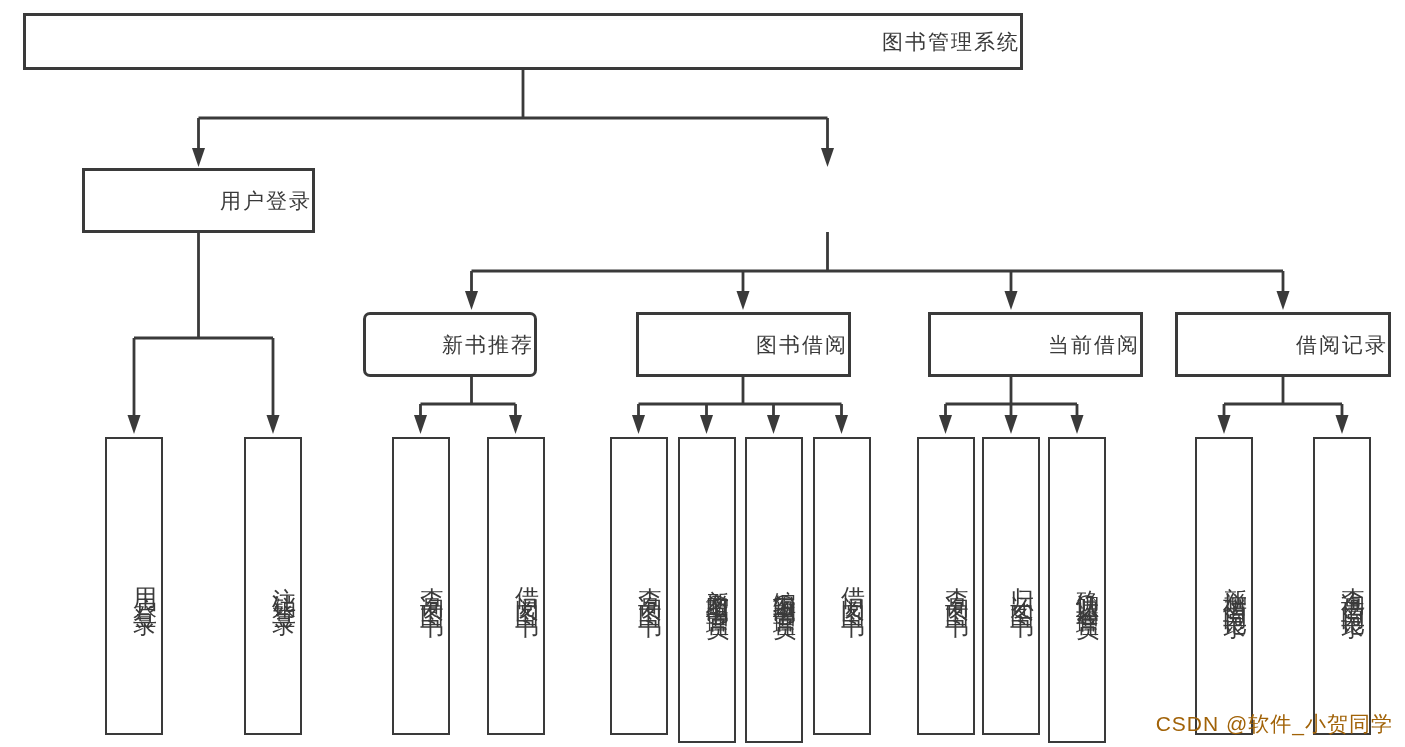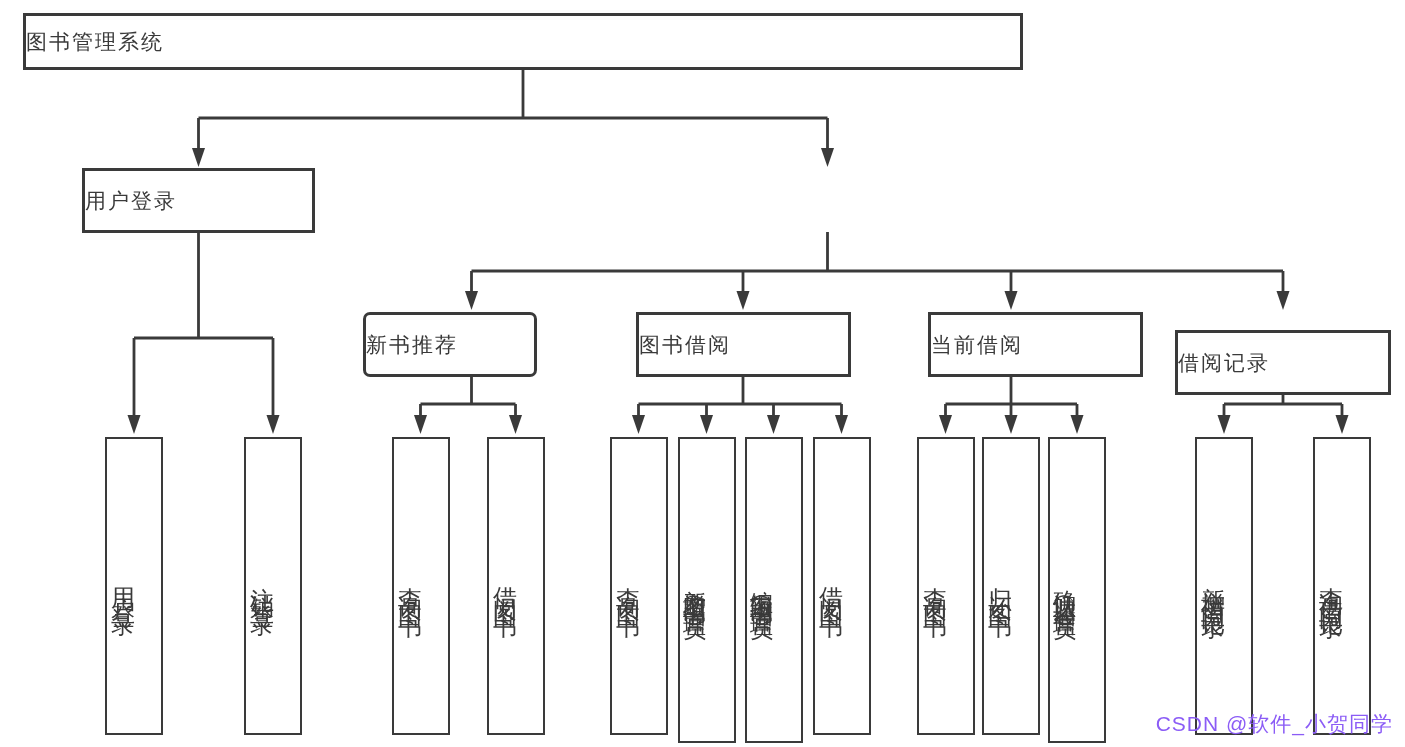--- a/index.html
+++ b/index.html
@@ -5,52 +5,52 @@
   html,body { margin:0; padding:0; background:#ffffff; }
   .stage {
     position:relative; width:1405px; height:747px;
     background:#ffffff; overflow:hidden;
     font-family:"Liberation Sans","DejaVu Sans",sans-serif;
   }
   .connectors { position:absolute; left:0; top:0; z-index:1; }
   .node {
     position:absolute; box-sizing:border-box;
     background:#ffffff; border:3px solid #3a3a3a;
-    display:flex; align-items:center; justify-content:flex-start;
+    display:flex; align-items:center; justify-content:flex-end;
     color:#3a3a3a; z-index:2;
   }
   .h-node span { font-size:21px; letter-spacing:2px; white-space:nowrap; }
   .root-node   { left:23px;  top:13px;  width:1000px; height:57px; }
   .lv2-login   { left:82px;  top:168px; width:233px;  height:65px; }
   .lv2-mgmt    { left:711px; top:168px; width:233px;  height:65px; }
   .lv3-rec     { left:363px; top:312px; width:174px;  height:65px;border-radius:7px; }
   .lv3-borrow  { left:636px; top:312px; width:215px;  height:65px; }
   .lv3-current { left:904px; top:312px; width:215px;  height:65px;margin-left:24px; }
-  .lv3-records { left:1175px;top:312px; width:216px;  height:65px;margin-top:18px; }
+  .lv3-records { left:1175px;top:312px; width:216px;  height:65px; }
 
   .v-node { top:437px; width:58px; height:298px; border-width:2.5px; }
   .v-node span {
     writing-mode:vertical-rl; text-orientation:mixed;
     font-size:24px; letter-spacing:9px; white-space:nowrap;
   }
   .v-node.mid  span { letter-spacing:6px; }
   .v-node.admin { height:306px; }
   .v-node.admin span { font-size:23px; letter-spacing:4px; }
 
   .vb1  { left:105px; }  .vb2  { left:244px; }
   .vb3  { left:392px; }  .vb4  { left:487px; }
   .vb5  { left:610px; }  .vb6  { left:678px; }
   .vb7  { left:745px; }  .vb8  { left:813px; }
   .vb9  { left:917px; }  .vb10 { left:982px; }
   .vb11 { left:1048px; } .vb12 { left:1195px; }
   .vb13 { left:1313px; }
 
   .watermark {
     position:absolute; right:12px; top:710px; z-index:5;
-    font-size:21px; letter-spacing:1px; color:#8b5cf6; white-space:nowrap;text-align:center;
+    font-size:21px; letter-spacing:1px; color:#a16207; white-space:nowrap;text-align:center;
   }
 </style>
 </head>
 <body>
 
 <div class="stage">
 
   <svg class="connectors" width="1405" height="747" viewBox="0 0 1405 747">
     <g stroke="#3a3a3a" stroke-width="2.8" fill="none">
       <path d="M523,69 V118 M198.5,118 H827.5 M198.5,118 V149 M827.5,118 V149"></path>

